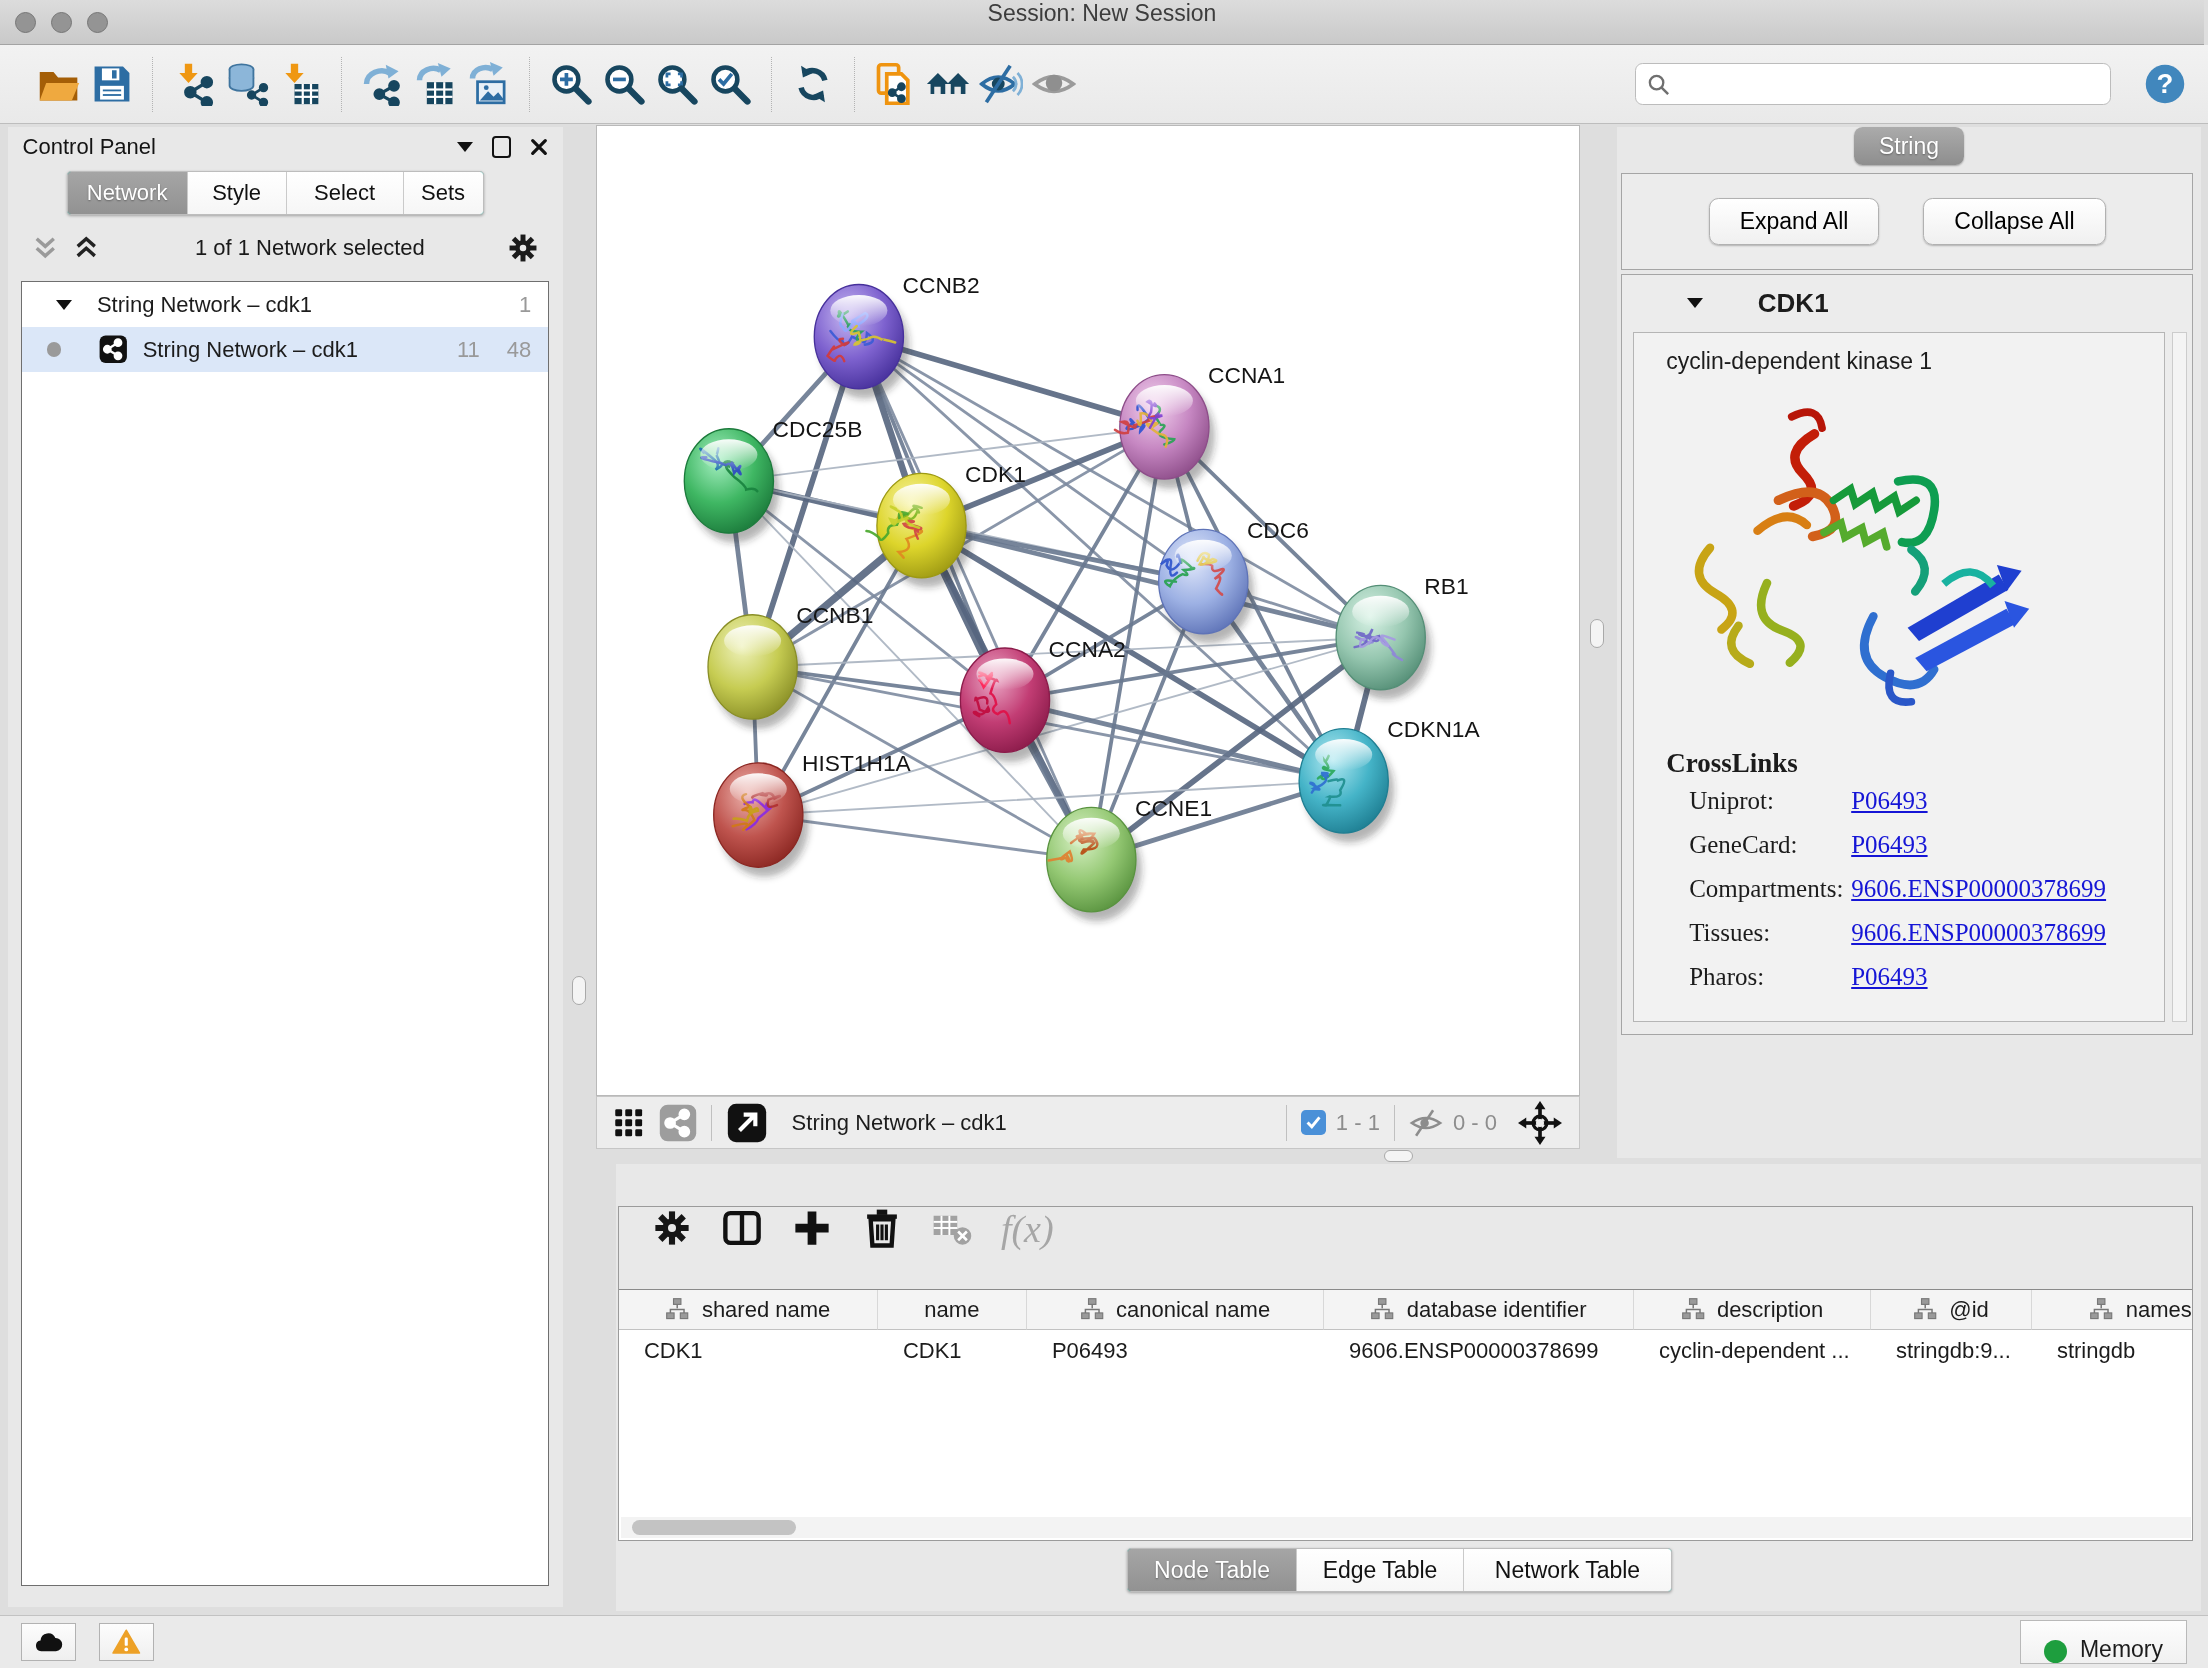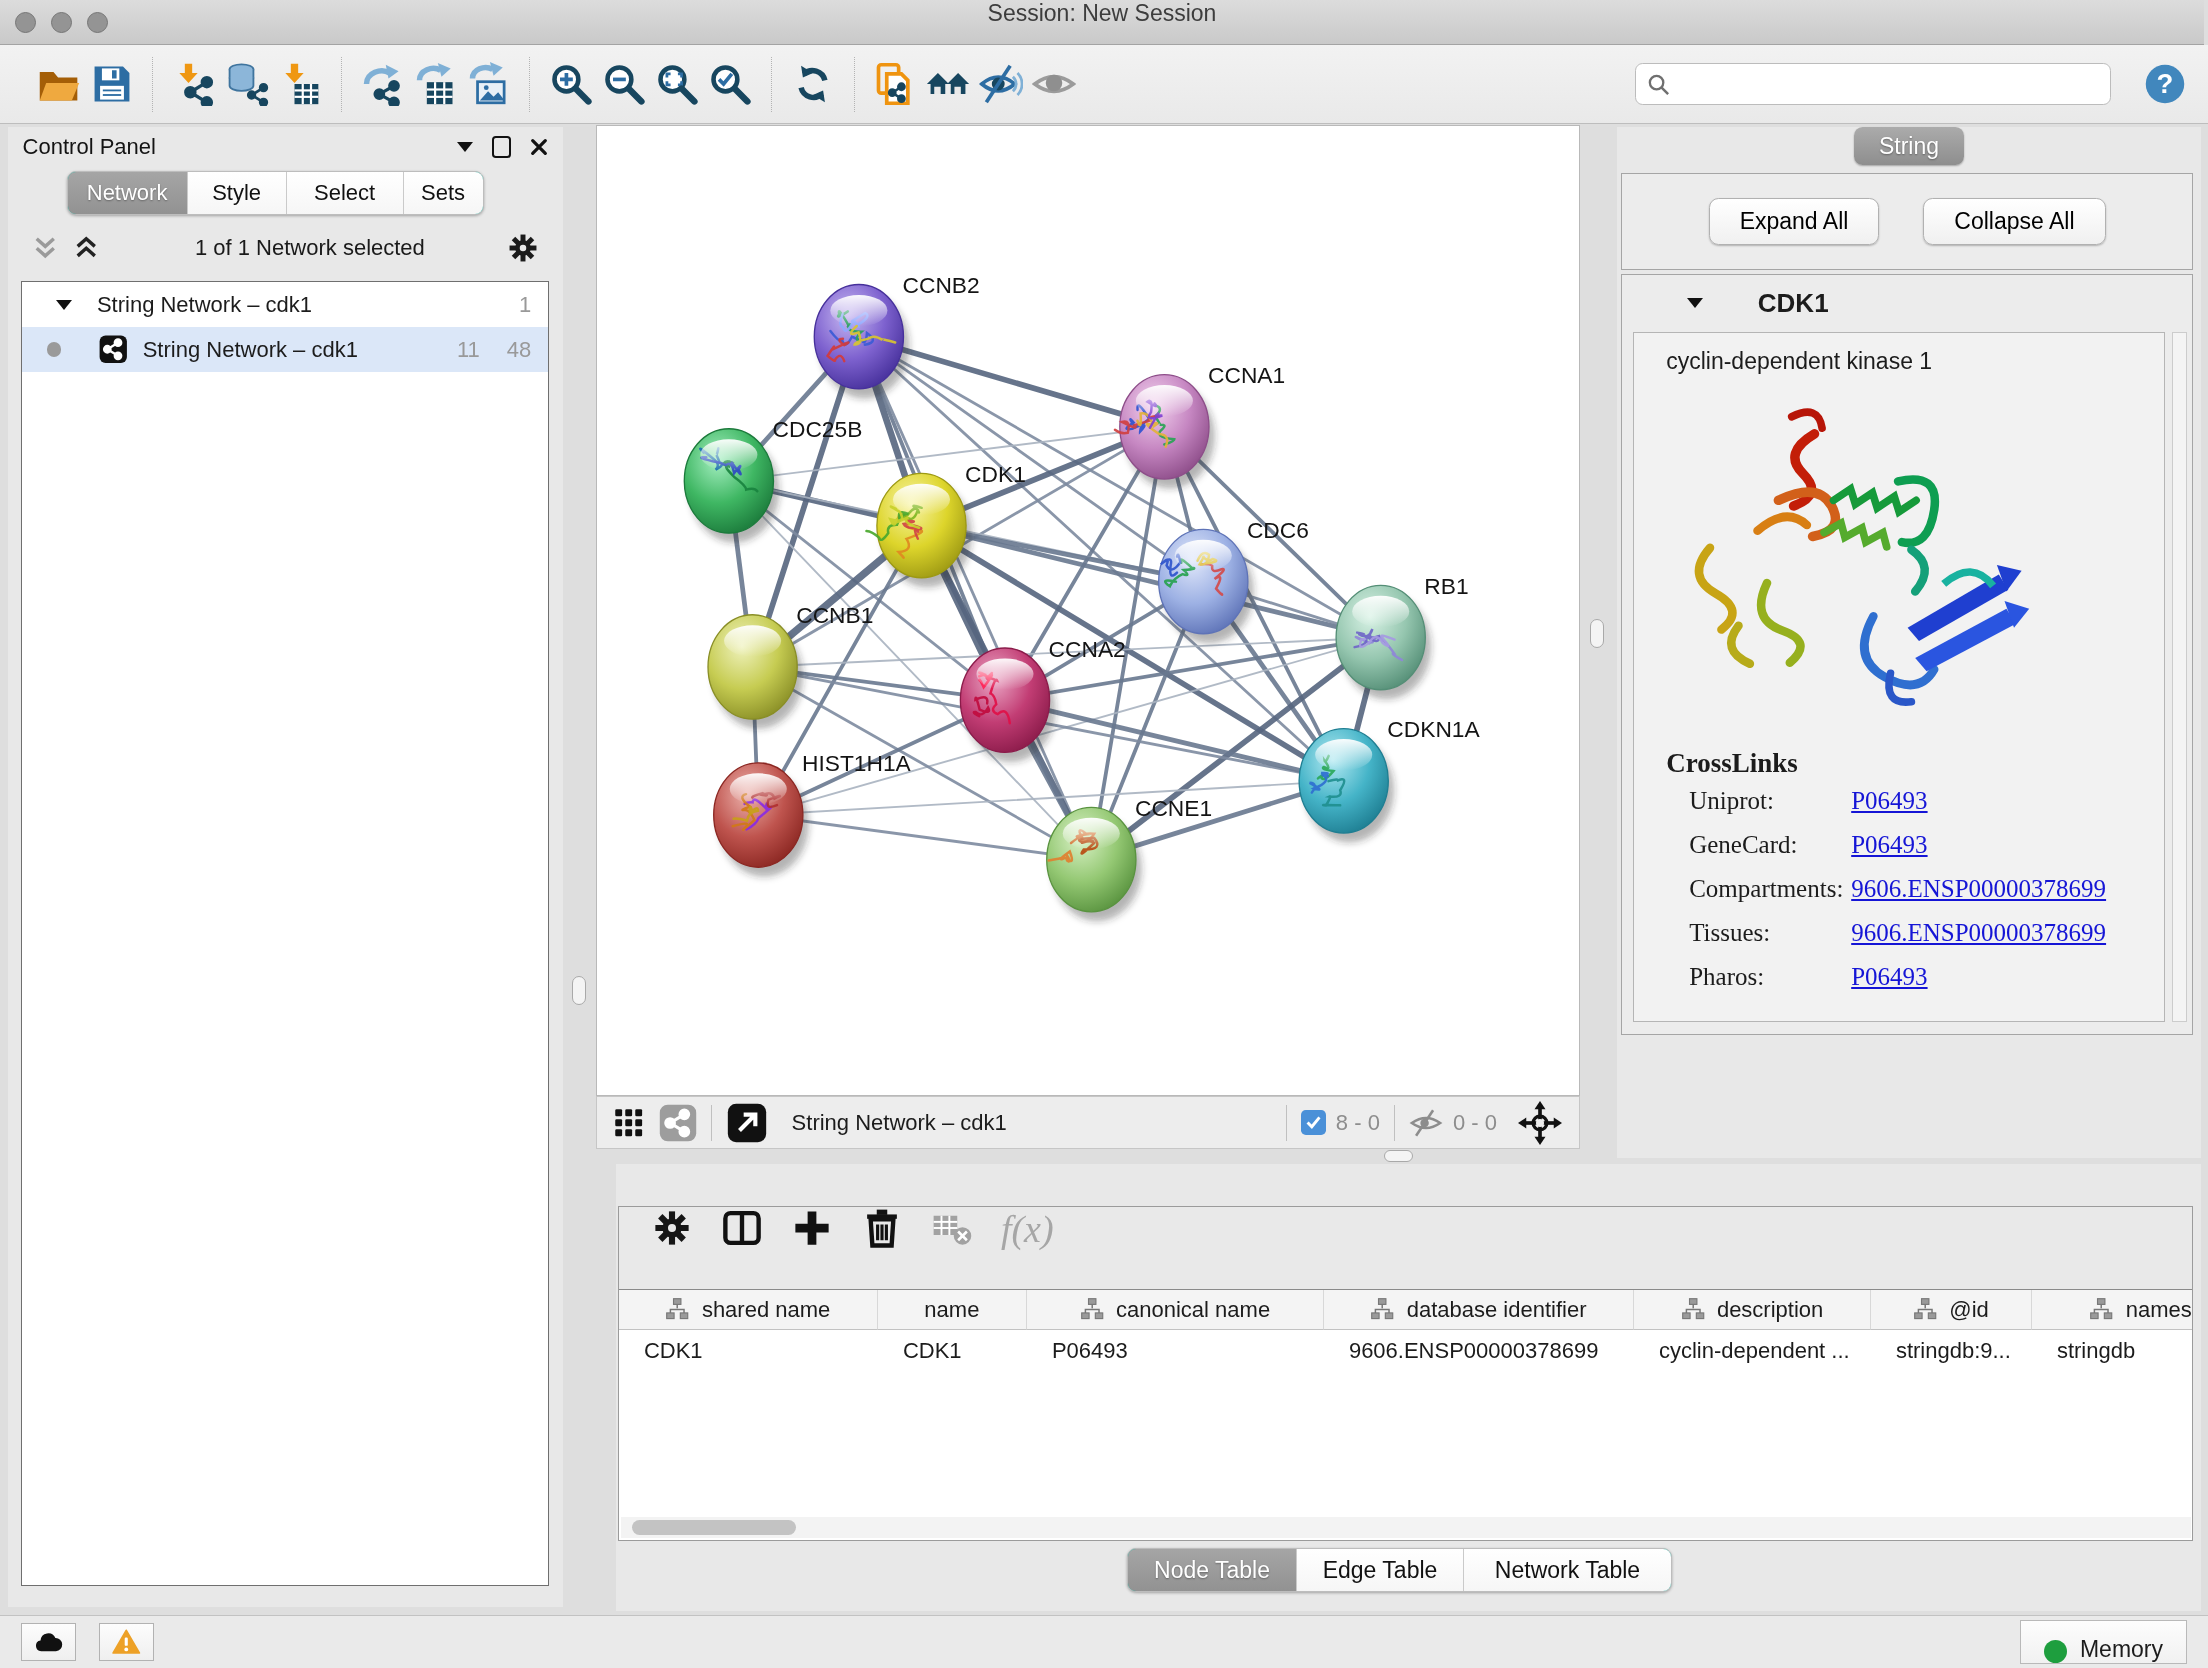--- a/index.html
+++ b/index.html
@@ -29,21 +29,21 @@
 
   
   .panel{position:absolute;background:#e8e8e8}
   .phead{height:40px;display:flex;align-items:center;padding:0 15px;font-size:22px;color:#141414}
   .phead-controls{margin-left:auto;display:flex;align-items:center;gap:19px}
   .tri{width:0;height:0;border-left:9.5px solid transparent;border-right:9.5px solid transparent;border-top:11.4px solid #111}
   .tri.small{border-left-width:8.6px;border-right-width:8.6px;border-top-width:10.5px}
   .floatbox{width:15px;height:18px;border:2.4px solid #111;border-radius:3.8px}
   .xicon{width:18px;height:18px}
 
-  .seg{display:flex;height:42px;border-radius:9px;overflow:hidden;border:1px solid #bdbdbd;width:max-content;
+  .seg{display:flex;height:42px;border-radius:4px;overflow:hidden;border:1px solid #bdbdbd;width:max-content;
        background:#14b8a6;box-shadow:0 1px 2.9px rgba(0,0,0,.3)}
   .seg-item{display:flex;align-items:center;justify-content:center;background:linear-gradient(#fff,#f6f6f6);
             color:#111;font-size:22px;border-right:1px solid #cacaca;box-sizing:border-box}
   .seg-item:last-child{border-right:none}
   .seg-item.active{background:linear-gradient(#a5a5a5,#929292);color:#fff;text-shadow:0 1px 1.9px rgba(0,0,0,.35)}
 
   
   #control-panel{left:7.6px;top:127px;width:555px;height:1480px}
   #cp-tabs{margin:3.8px 0 0 59px}
   .subhead{height:48px;display:flex;align-items:center;padding:0 23px;margin-top:9.5px}
@@ -637,21 +637,21 @@
       <path d="M15 33L32 16M20 14h14v14" stroke="#fff" stroke-width="5" fill="none"></path>
     </svg>
   <span class="cb-label" style="margin-left:25px">String Network – cdk1</span>
   <span class="tspacer"></span>
   <span class="cbsep"></span>
   <span class="checkbox">
       <svg width="17" height="17" viewBox="0 0 20 20">
         <path d="M3 10l5 5 9-11" stroke="#fff" stroke-width="3.4" fill="none"></path>
       </svg>
     </span>
-  <span class="cb-count">8 - 0</span>
+  <span class="cb-count">1 - 1</span>
   <span class="cbsep"></span>
   <svg width="34" height="34" viewBox="0 0 48 48">
       <path d="M4 24q20-14 40 0q-20 14-40 0z" fill="none" stroke="#8d8d8d" stroke-width="3.6"></path>
       <circle cx="22" cy="24" r="6" fill="#8d8d8d"></circle>
       <line x1="34" y1="6" x2="10" y2="42" stroke="#8d8d8d" stroke-width="3.6"></line>
     </svg>
   <span class="cb-count">0 - 0</span>
   <svg width="44" height="44" viewBox="0 0 48 48" style="margin-left:21px">
       <g stroke="#111" stroke-width="4" fill="none">
         <line x1="24" y1="7" x2="24" y2="41"></line>

